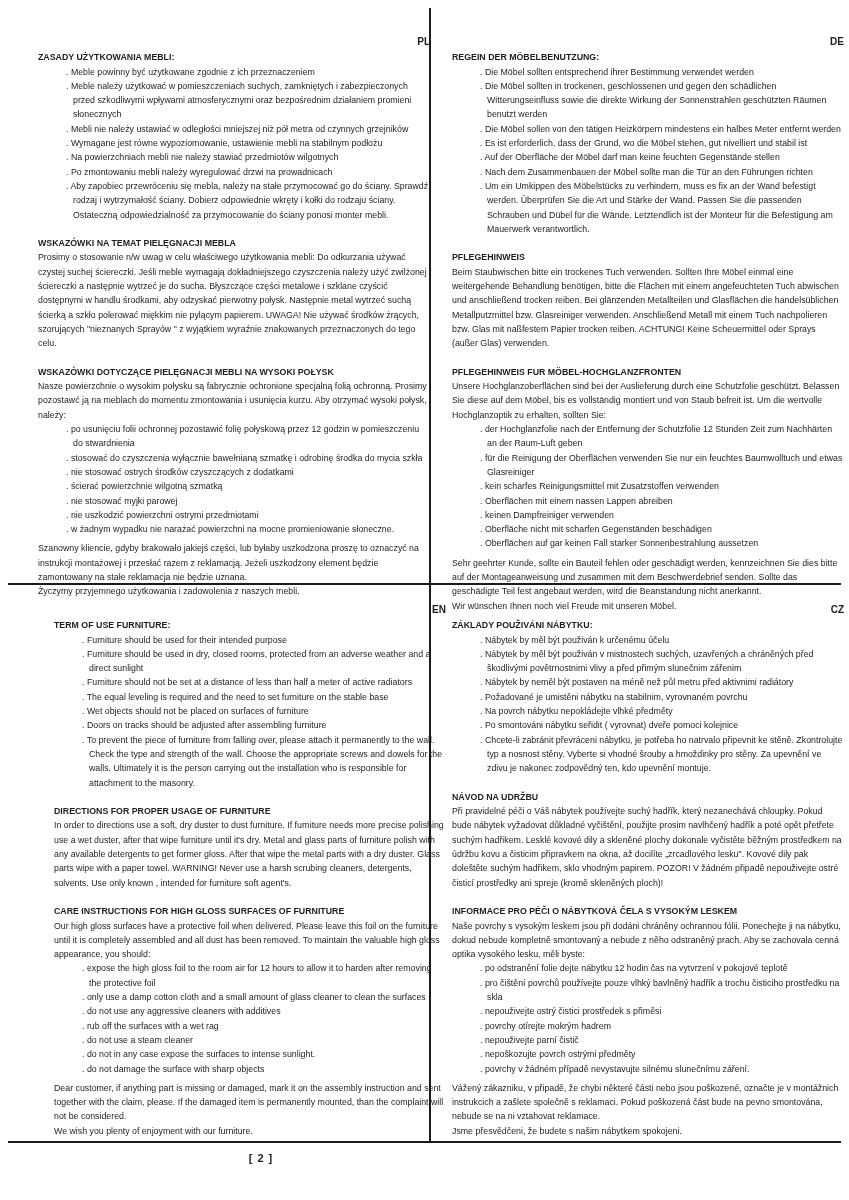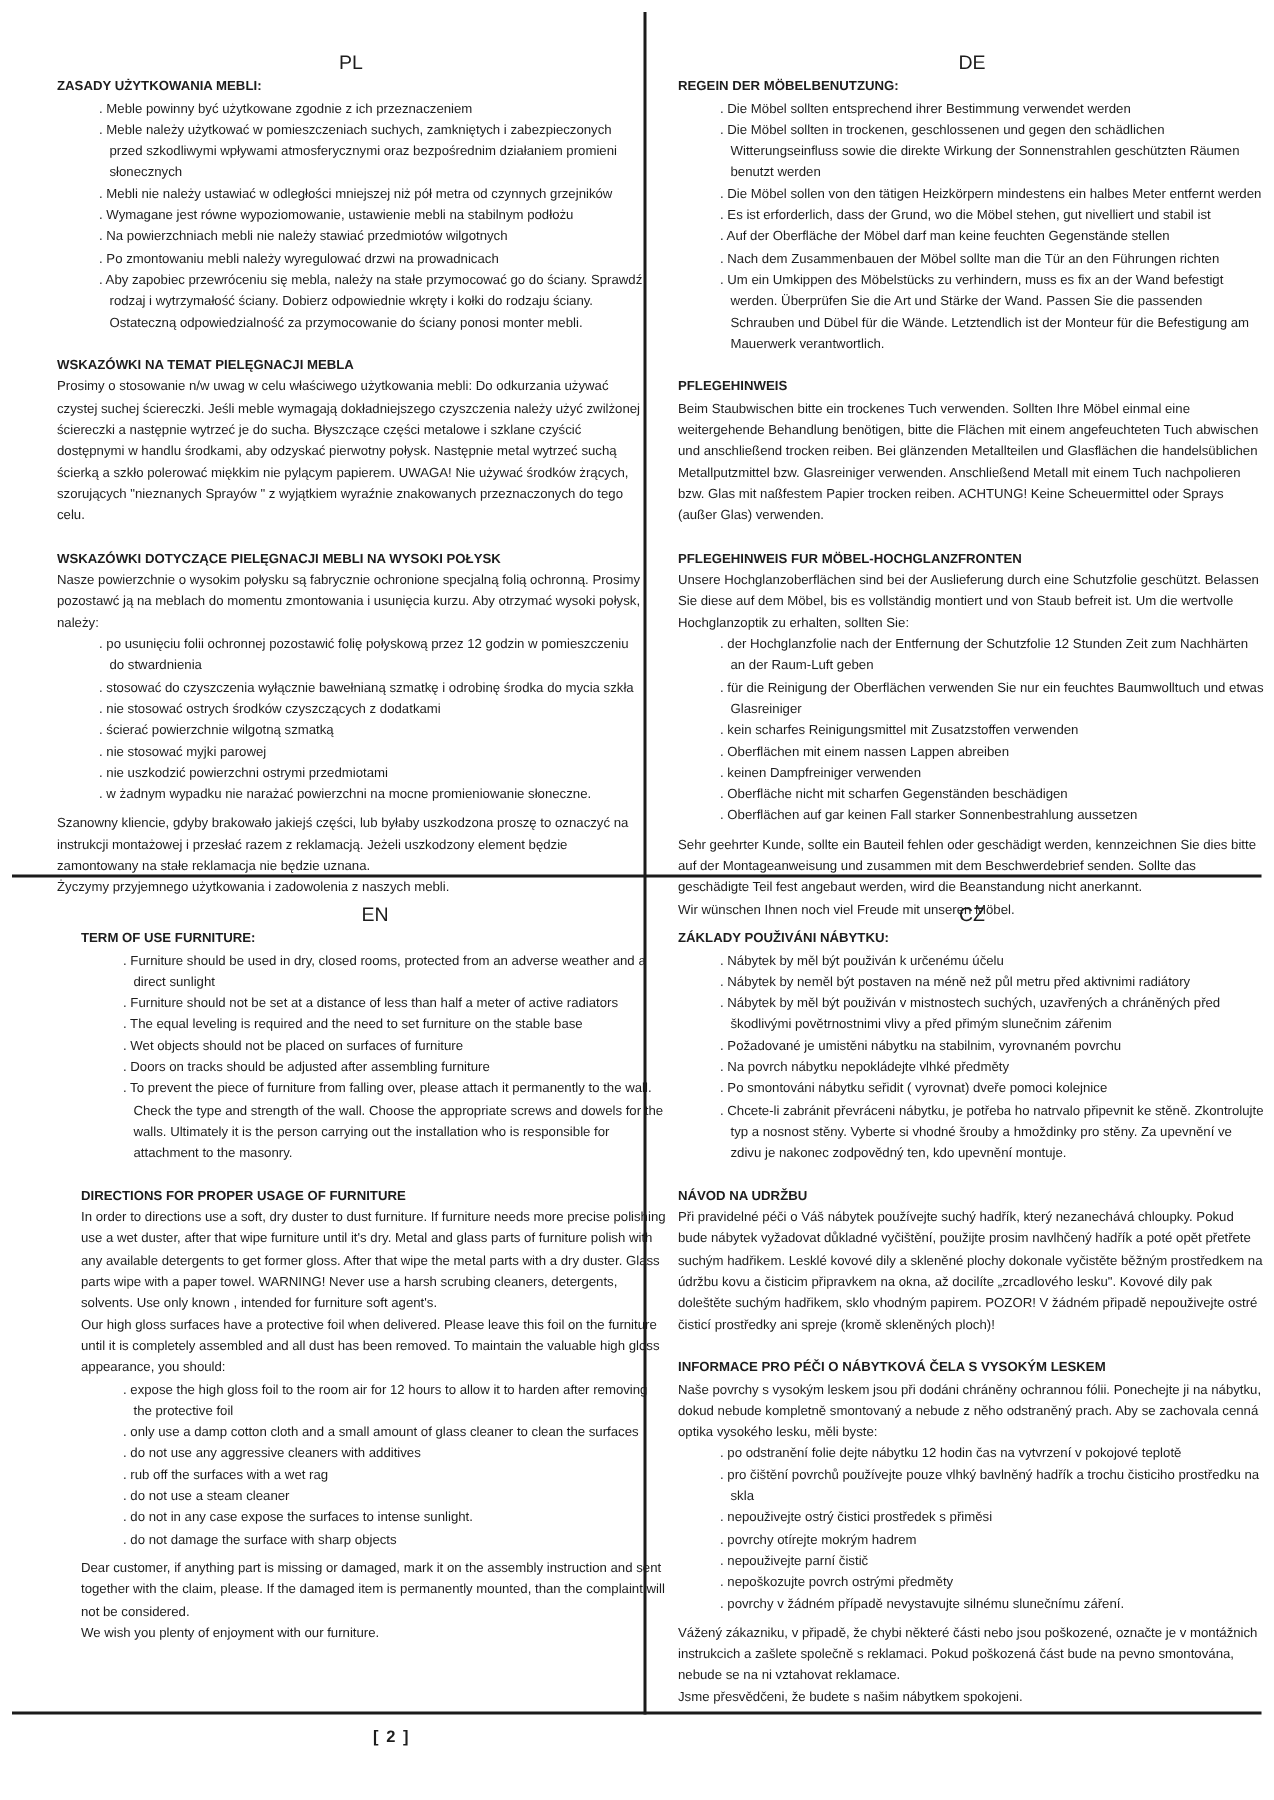--- a/index.html
+++ b/index.html
@@ -11,21 +11,21 @@
   }
   .divider { position:absolute; background:#1b1b1b; }
   .divider.v { left:429px; top:8px; width:2px; height:1135px; }
   .divider.h-mid { left:8px; right:8px; top:583px; height:2.4px; }
   .divider.h-bottom { left:8px; right:8px; top:1141px; height:2.2px; }
   .quad { position:absolute; width:392px; font-size:8.8px; line-height:14.3px; }
   .quad.pl { left:38px; top:35px; }
   .quad.de { left:452px; top:35px; }
   .quad.en { left:54px; top:603px; }
   .quad.cz { left:452px; top:603px; }
-  .sec-title { text-align:center; font-weight:400; font-size:13px; margin-bottom:1px; }
+  .sec-title { text-align:right; font-weight:700; font-size:10px; margin-bottom:1px; }
   .h { font-weight:700; }
   .li + .h, .p + .h { margin-top:14.3px; }
   .p.gap { margin-top:5px; }
   .li { padding-left:7px; text-indent:-7px;margin-left:28px; }
   .footer {
     position:absolute; left:96px; top:1152px; width:330px; text-align:center;
     font-size:11px; font-weight:700; letter-spacing:1px; color:#1d1d1d;
   }
 </style>
 </head>
@@ -80,45 +80,47 @@
       <div class="li">. Oberflächen mit einem nassen Lappen abreiben</div>
       <div class="li">. keinen Dampfreiniger verwenden</div>
       <div class="li">. Oberfläche nicht mit scharfen Gegenständen beschädigen</div>
       <div class="li">. Oberflächen auf gar keinen Fall starker Sonnenbestrahlung aussetzen</div>
       <div class="p gap">Sehr geehrter Kunde, sollte ein Bauteil fehlen oder geschädigt werden, kennzeichnen Sie dies bitte auf der Montageanweisung und zusammen mit dem Beschwerdebrief senden. Sollte das geschädigte Teil fest angebaut werden, wird die Beanstandung nicht anerkannt.</div>
       <div class="p">Wir wünschen Ihnen noch viel Freude mit unseren Möbel.</div>
     </div>
   <div class="quad en">
       <div class="sec-title">EN</div>
       <div class="h">TERM OF USE FURNITURE:</div>
+      <div class="li">. Furniture should be used for their intended purpose</div>
       <div class="li">. Furniture should be used in dry, closed rooms, protected from an adverse weather and a direct sunlight</div>
       <div class="li">. Furniture should not be set at a distance of less than half a meter of active radiators</div>
       <div class="li">. The equal leveling is required and the need to set furniture on the stable base</div>
       <div class="li">. Wet objects should not be placed on surfaces of furniture</div>
       <div class="li">. Doors on tracks should be adjusted after assembling furniture</div>
       <div class="li">. To prevent the piece of furniture from falling over, please attach it permanently to the wall. Check the type and strength of the wall. Choose the appropriate screws and dowels for the walls. Ultimately it is the person carrying out the installation who is responsible for attachment to the masonry.</div>
       <div class="h">DIRECTIONS FOR PROPER USAGE OF FURNITURE</div>
       <div class="p">In order to directions use a soft, dry duster to dust furniture. If furniture needs more precise polishing use a wet duster, after that wipe furniture until it's dry. Metal and glass parts of furniture polish with any available detergents to get former gloss. After that wipe the metal parts with a dry duster. Glass parts wipe with a paper towel. WARNING! Never use a harsh scrubing cleaners, detergents, solvents. Use only known , intended for furniture soft agent's.</div>
+      <div class="h">CARE INSTRUCTIONS FOR HIGH GLOSS SURFACES OF FURNITURE</div>
       <div class="p">Our high gloss surfaces have a protective foil when delivered. Please leave this foil on the furniture until it is completely assembled and all dust has been removed. To maintain the valuable high gloss appearance, you should:</div>
       <div class="li">. expose the high gloss foil to the room air for 12 hours to allow it to harden after removing the protective foil</div>
       <div class="li">. only use a damp cotton cloth and a small amount of glass cleaner to clean the surfaces</div>
       <div class="li">. do not use any aggressive cleaners with additives</div>
       <div class="li">. rub off the surfaces with a wet rag</div>
       <div class="li">. do not use a steam cleaner</div>
       <div class="li">. do not in any case expose the surfaces to intense sunlight.</div>
       <div class="li">. do not damage the surface with sharp objects</div>
       <div class="p gap">Dear customer, if anything part is missing or damaged, mark it on the assembly instruction and sent together with the claim, please. If the damaged item is permanently mounted, than the complaint will not be considered.</div>
       <div class="p">We wish you plenty of enjoyment with our furniture.</div>
     </div>
   <div class="quad cz">
       <div class="sec-title">CZ</div>
       <div class="h">ZÁKLADY POUŽIVÁNI NÁBYTKU:</div>
       <div class="li">. Nábytek by měl být použiván k určenému účelu</div>
+      <div class="li">. Nábytek by měl být použiván v mistnostech suchých, uzavřených a chráněných před škodlivými povětrnostnimi vlivy a před přimým slunečnim zářenim</div>
       <div class="li">. Nábytek by neměl být postaven na méně než půl metru před aktivnimi radiátory</div>
-      <div class="li">. Nábytek by měl být použiván v mistnostech suchých, uzavřených a chráněných před škodlivými povětrnostnimi vlivy a před přimým slunečnim zářenim</div>
       <div class="li">. Požadované je umistěni nábytku na stabilnim, vyrovnaném povrchu</div>
       <div class="li">. Na povrch nábytku nepokládejte vlhké předměty</div>
       <div class="li">. Po smontováni nábytku seřidit ( vyrovnat) dveře pomoci kolejnice</div>
       <div class="li">. Chcete-li zabránit převráceni nábytku, je potřeba ho natrvalo připevnit ke stěně. Zkontrolujte typ a nosnost stěny. Vyberte si vhodné šrouby a hmoždinky pro stěny. Za upevnění ve zdivu je nakonec zodpovědný ten, kdo upevnění montuje.</div>
       <div class="h">NÁVOD NA UDRŽBU</div>
       <div class="p">Při pravidelné péči o Váš nábytek používejte suchý hadřík, který nezanechává chloupky. Pokud bude nábytek vyžadovat důkladné vyčištění, použijte prosim navlhčený hadřík a poté opět přetřete suchým hadřikem. Lesklé kovové dily a skleněné plochy dokonale vyčistěte běžným prostředkem na údržbu kovu a čisticim připravkem na okna, až docilíte „zrcadlového lesku". Kovové dily pak doleštěte suchým hadřikem, sklo vhodným papirem. POZOR! V žádném připadě nepouživejte ostré čisticí prostředky ani spreje (kromě skleněných ploch)!</div>
       <div class="h">INFORMACE PRO PÉČI O NÁBYTKOVÁ  ČELA S VYSOKÝM LESKEM</div>
       <div class="p">Naše povrchy s vysokým leskem jsou při dodáni chráněny ochrannou fólii. Ponechejte ji na nábytku, dokud nebude kompletně smontovaný a nebude z něho odstraněný prach. Aby se zachovala cenná optika vysokého lesku, měli byste:</div>
       <div class="li">. po odstranění folie dejte nábytku 12 hodin čas na vytvrzení v pokojové teplotě</div>
       <div class="li">. pro čištění povrchů používejte pouze vlhký bavlněný hadřík a trochu čisticiho prostředku na skla</div>

